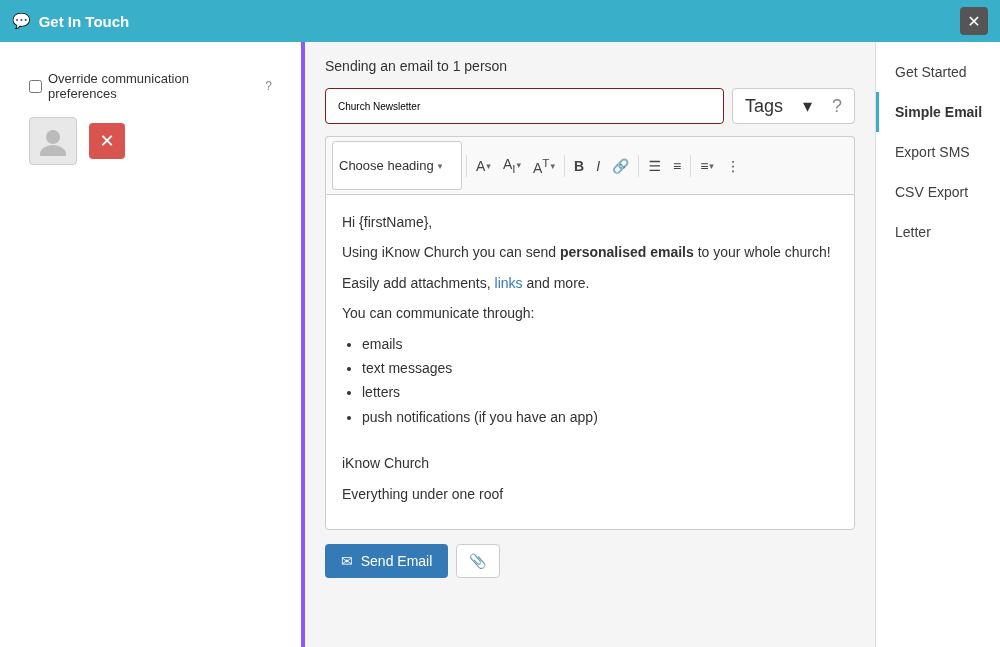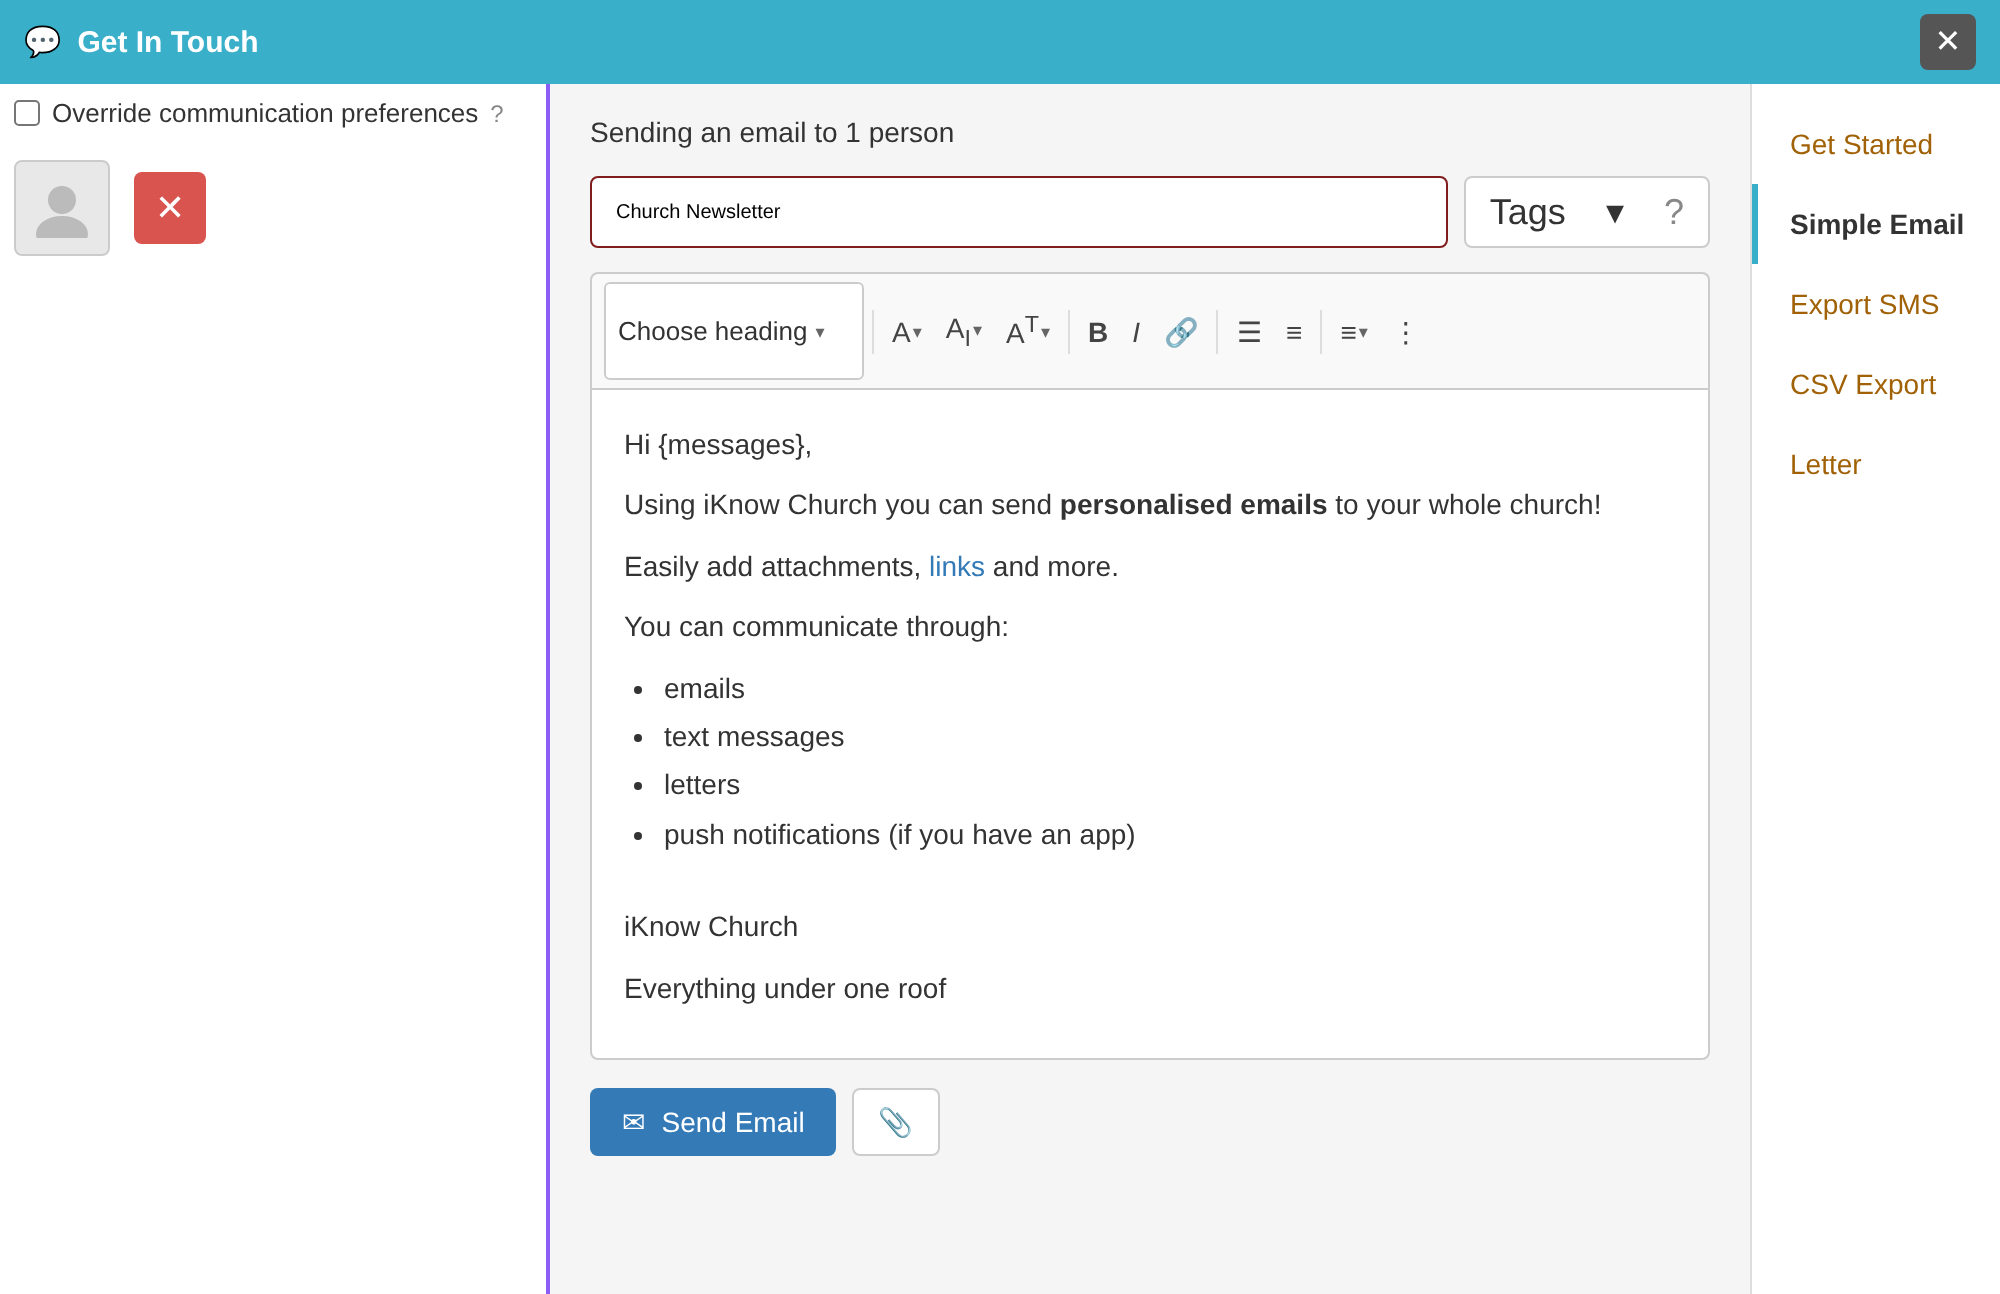--- a/index.html
+++ b/index.html
@@ -37,24 +37,24 @@
     }
 
     
     .main-layout {
       display: flex;
       height: calc(647px - 42px);
     }
 
     
     .left-panel {
-      width: 275px;
-      background: white;
-      border-right: 2px solid #8b5cf6;
-      padding: 7px;
+      width: 305px;
+      background: white;
+      border-right: 4px solid #8b5cf6;
+      padding: 29px;
     }
     .override-row {
       display: flex;
       align-items: center;
       gap: 6px;
       font-size: 13px;
       color: #333;
     }
     .override-row input[type="checkbox"] {
       cursor: pointer;
@@ -231,21 +231,21 @@
     
     .right-sidebar {
       width: 125px;
       background: white;
       border-left: 1px solid #ddd;
       padding: 10px 0;
     }
     .sidebar-item {
       padding: 12px 16px;
       font-size: 14px;
-      color: #a16207;
+      color: #404040;
       cursor: pointer;
       border-left: 3px solid transparent;
     }
     .sidebar-item.active {
       border-left: 3px solid #3aafca;
       color: #333;
       font-weight: bold;
     }
   </style>
 </head>
@@ -329,21 +329,21 @@
       <button class="toolbar-btn">
         <span>≡</span>
         <span class="toolbar-caret">▾</span>
       </button>
       <button class="toolbar-btn">
         <span>⋮</span>
       </button>
     </div>
 
     <div class="editor-area" contenteditable="true" style="">
-      <p>Hi {messages},</p>
+      <p>Hi {firstName},</p>
       <p>
         <span>Using iKnow Church you can send </span><span class="editor-bold">personalised emails</span><span> to your whole church!</span>
       </p>
       <p>
         <span>Easily add attachments, </span><a class="editor-link" href="#">links</a><span> and more.</span>
       </p>
       <p>You can communicate through:</p>
       <ul>
         <li>emails</li>
         <li>text messages</li>

